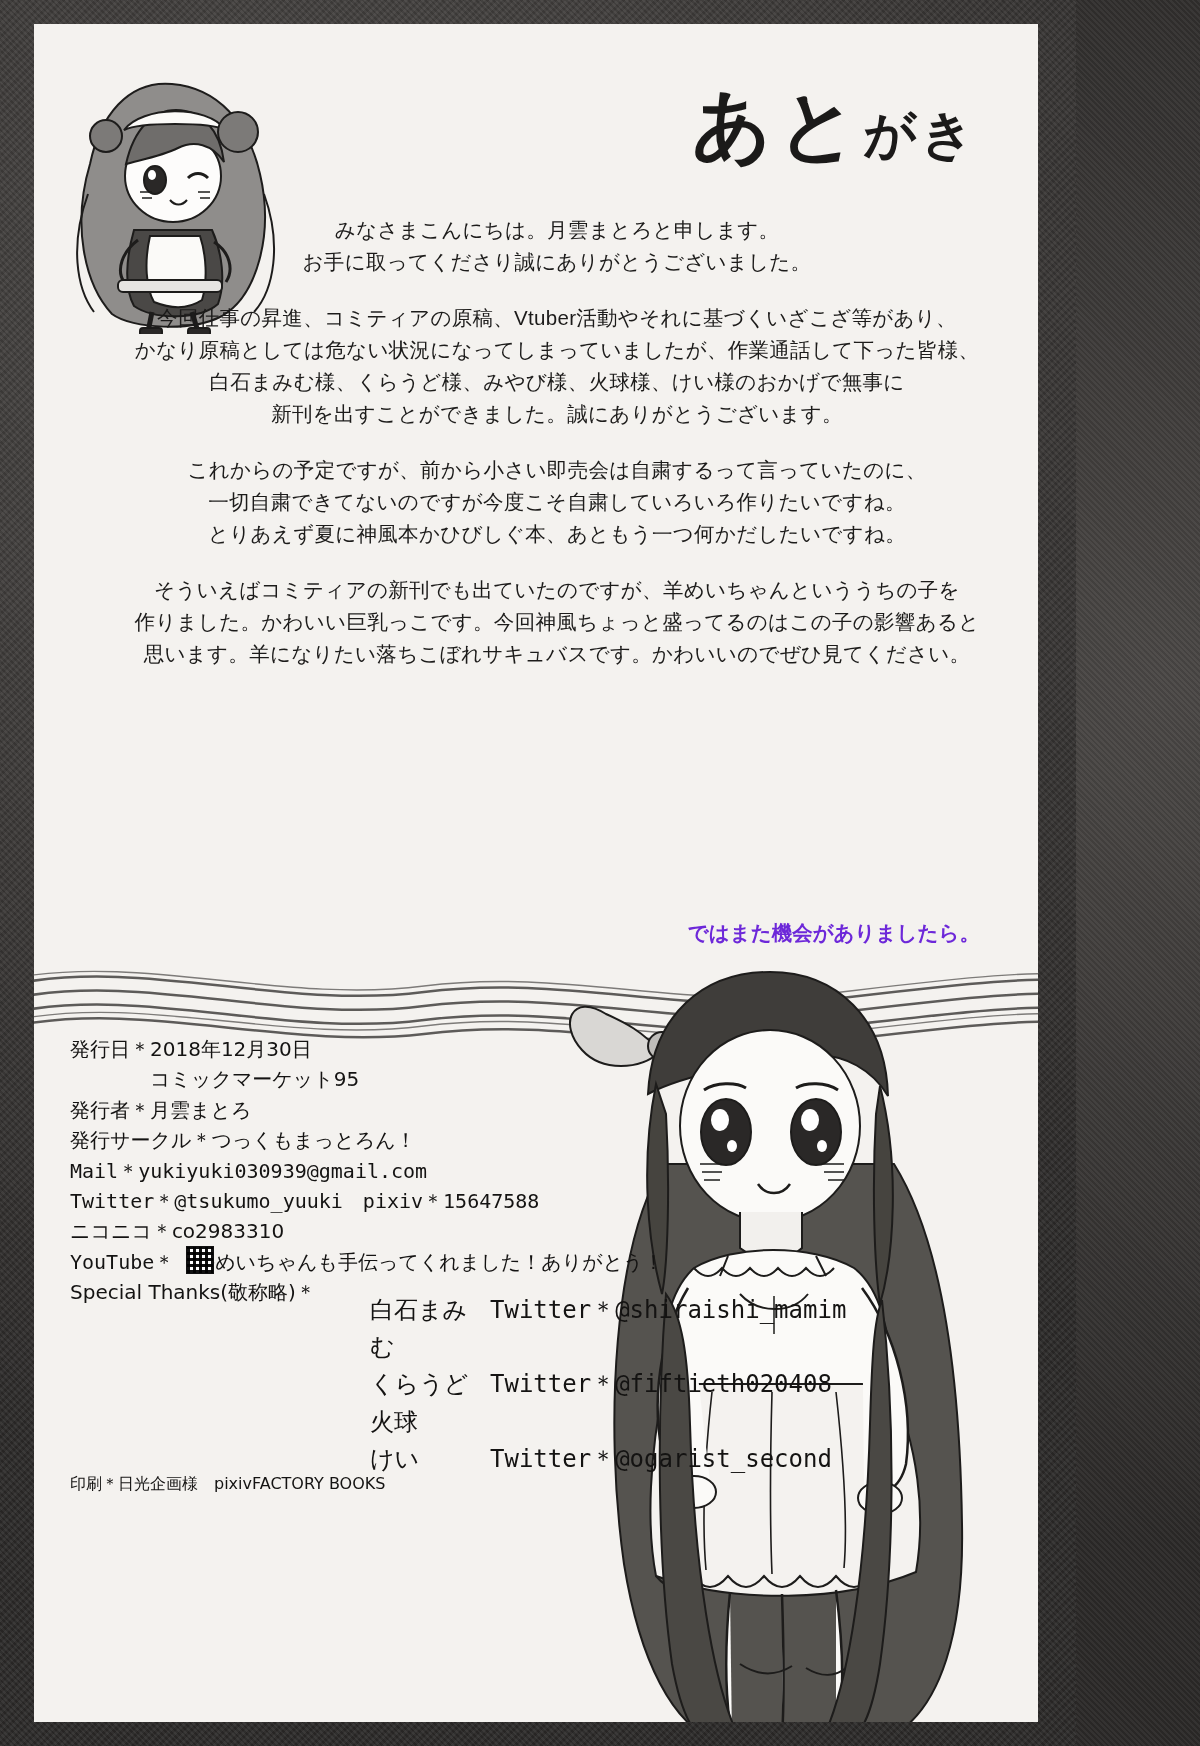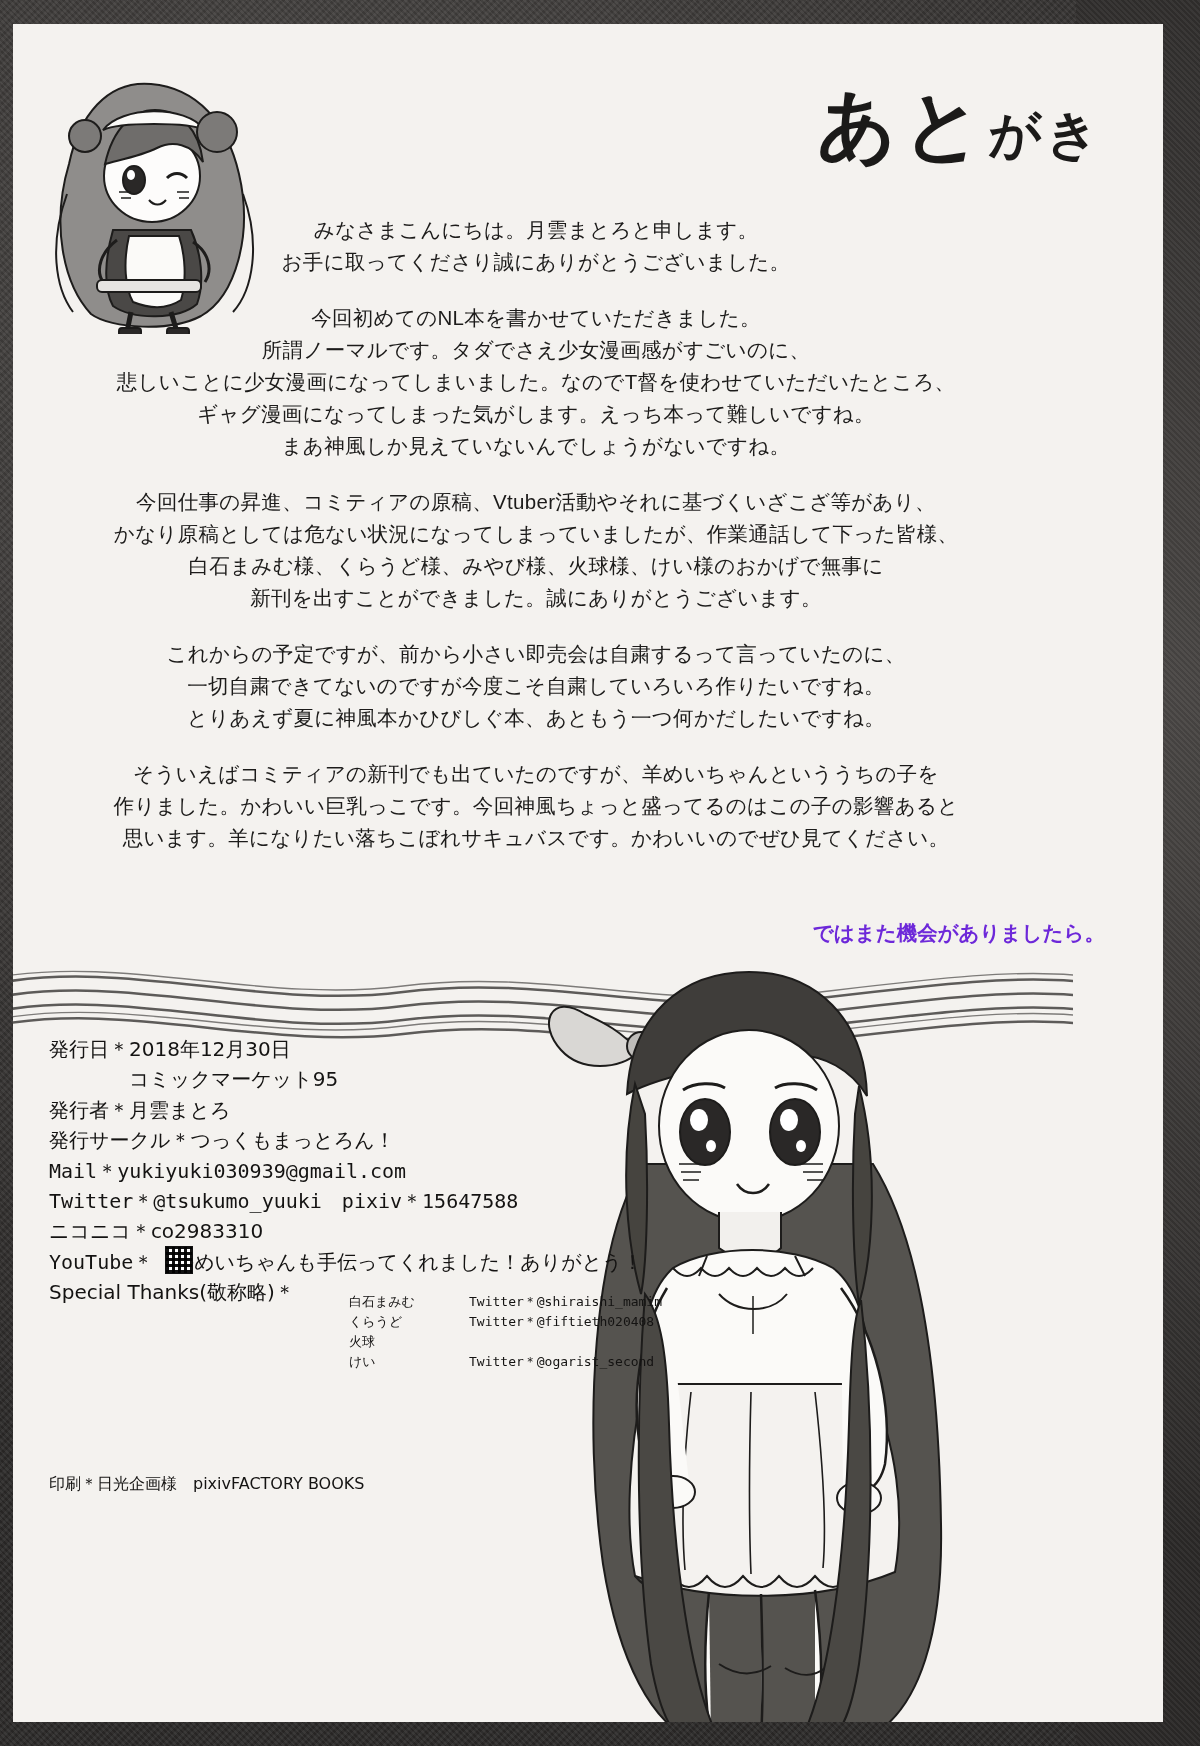--- a/index.html
+++ b/index.html
@@ -23,22 +23,22 @@
     background-color: #3a3836;
     background-image:
       repeating-linear-gradient(45deg, rgba(255,255,255,0.045) 0px, rgba(255,255,255,0.045) 2px, rgba(0,0,0,0.05) 2px, rgba(0,0,0,0.05) 4px),
       repeating-linear-gradient(-45deg, rgba(255,255,255,0.035) 0px, rgba(255,255,255,0.035) 3px, rgba(0,0,0,0.04) 3px, rgba(0,0,0,0.04) 6px),
       radial-gradient(circle at 30% 20%, #4a4745 0%, #2b2928 70%);
   }
 
   
   .page-sheet {
     position: absolute;
-    left: 13px; top: 24px;
-    width: 1150px; height: 1698px;
+    left: 34px; top: 24px;
+    width: 1004px; height: 1698px;
     background: #f4f2ef;
     overflow: hidden;
   }
 
   
   .right-panel {
     position: absolute;
     left: 1076px; top: 0;
     width: 124px; height: 1746px;
     background-color: #3a3836;
@@ -119,21 +119,21 @@
     color: #141312;
     white-space: pre;
   }
   .colophon .jp { font-family: "DejaVu Sans", sans-serif; }
 
   .thanks-table {
     position: absolute;
     left: 36px;
     top: 1268px;
     font-family: "DejaVu Sans Mono", monospace;
-    font-size: 13px;
+    font-size: 24px;
     line-height: 1.55;
     color: #141312;
   }
   .thanks-row { display: flex; }
   .thanks-label { width: 300px; white-space: pre; }
   .thanks-name { width: 120px; font-family: "DejaVu Sans", sans-serif; }
   .thanks-handle { white-space: pre; }
 
   .printer-line {
     position: absolute;
@@ -218,27 +218,20 @@
   </svg>
 
   <div class="headline">
     <span>あと</span><span class="small">がき</span>
   </div>
 
   <div class="body-text">
     <div class="para">
       <p>みなさまこんにちは。月雲まとろと申します。</p>
       <p>お手に取ってくださり誠にありがとうございました。</p>
-    </div>
-    <div class="para">
-      <p>今回初めてのNL本を書かせていただきました。</p>
-      <p>所謂ノーマルです。タダでさえ少女漫画感がすごいのに、</p>
-      <p>悲しいことに少女漫画になってしまいました。なのでT督を使わせていただいたところ、</p>
-      <p>ギャグ漫画になってしまった気がします。えっち本って難しいですね。</p>
-      <p>まあ神風しか見えていないんでしょうがないですね。</p>
     </div>
     <div class="para">
       <p>今回仕事の昇進、コミティアの原稿、Vtuber活動やそれに基づくいざこざ等があり、</p>
       <p>かなり原稿としては危ない状況になってしまっていましたが、作業通話して下った皆様、</p>
       <p>白石まみむ様、くらうど様、みやび様、火球様、けい様のおかげで無事に</p>
       <p>新刊を出すことができました。誠にありがとうございます。</p>
     </div>
     <div class="para">
       <p>これからの予定ですが、前から小さい即売会は自粛するって言っていたのに、</p>
       <p>一切自粛できてないのですが今度こそ自粛していろいろ作りたいですね。</p>

